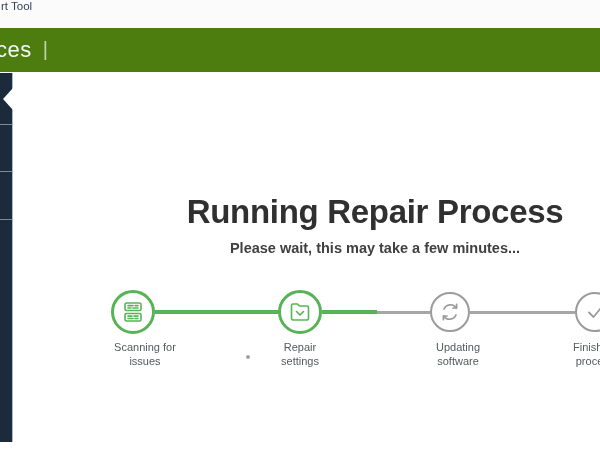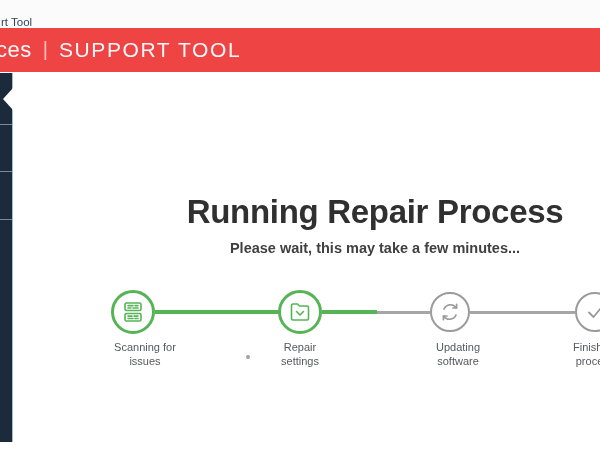--- a/index.html
+++ b/index.html
@@ -10,33 +10,33 @@
     overflow: hidden;
     background: #ffffff;
     font-family: "Liberation Sans", sans-serif;
   }
 
   
   .titlebar {
     position: absolute; left: 0; top: 0;
     width: 600px; height: 28px;
     background: #fbfbfb;
-    display: flex; align-items: flex-end;
+    display: flex; align-items: flex-start;
   }
   .titlebar-text {
     margin-left: 1px;
     font-size: 11.5px;
     color: #33455c;
   }
 
   
   .banner {
     position: absolute; left: 0; top: 28px;
     width: 600px; height: 44px;
-    background: #ef4444;
+    background: #4d7c0f;
     display: flex; align-items: center;
     color: #f2f7fc;
     overflow: hidden;
   }
   .banner-inner { display: flex; align-items: center; margin-left: -4px; }
   .brand-fragment { font-size: 22px; font-weight: 400; letter-spacing: 0.5px; }
   .banner-divider { font-size: 20px; font-weight: 300; color: rgba(255,255,255,0.65); margin: 0 11px 2px 11px; }
   .banner-title { font-size: 21px; font-weight: 400; letter-spacing: 1.6px; }
 
   
@@ -127,21 +127,20 @@
 <body>
 
 <div class="titlebar">
   <span class="titlebar-text">rt Tool</span>
 </div>
 
 <div class="banner">
   <div class="banner-inner">
     <span class="brand-fragment">ces</span>
     <span class="banner-divider">|</span>
-    <span class="banner-title">SUPPORT TOOL</span>
   </div>
 </div>
 
 <div class="sidebar">
   <div class="side-tab side-tab-1">
     <div class="active-arrow"></div>
   </div>
   <div class="side-tab side-tab-2"></div>
   <div class="side-tab side-tab-3"></div>
   <div class="side-tab side-fill"></div>

